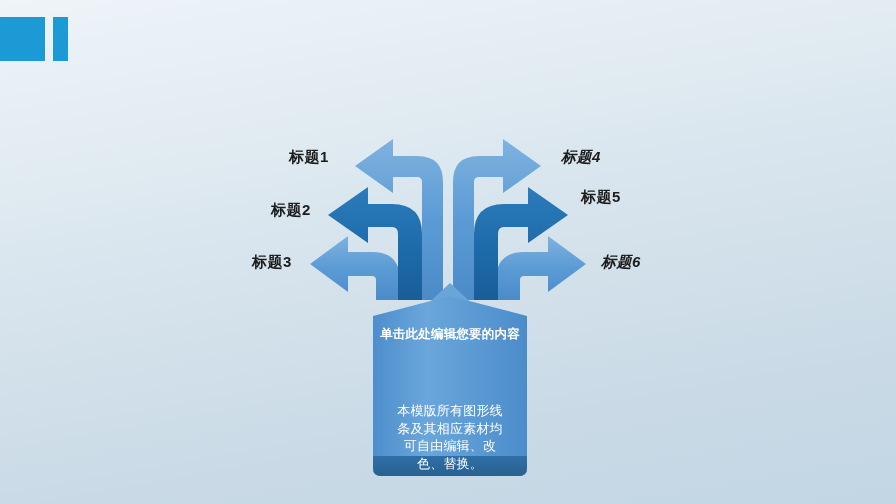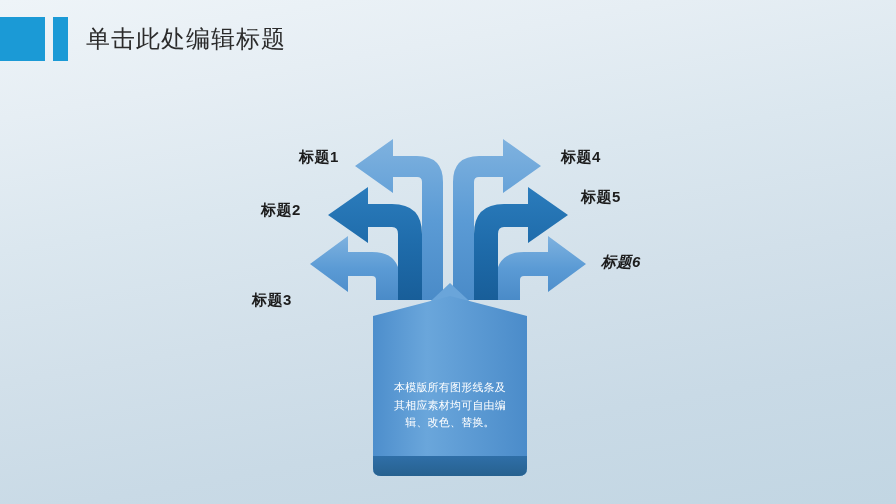--- a/index.html
+++ b/index.html
@@ -71,60 +71,59 @@
 
   
   .lbl {
     position: absolute;
     font-size: 15px;
     font-weight: bold;
     color: #1c1c1c;
     white-space: nowrap;
     letter-spacing: 0.5px;
   }
-  .lbl.l1 { left: 299px; top: 148px; }
-  .lbl.l2 { left: 261px; top: 201px; }
-  .lbl.l3 { left: 252px; top: 253px; margin-top: 38px; }
-  .lbl.r1 { left: 561px; top: 148px; }
+  .lbl.l1 { left: 289px; top: 148px; }
+  .lbl.l2 { left: 271px; top: 201px; }
+  .lbl.l3 { left: 252px; top: 253px; }
+  .lbl.r1 { left: 561px; top: 148px; font-style: italic; }
   .lbl.r2 { left: 581px; top: 188px; }
   .lbl.r3 { left: 601px; top: 253px; font-style: italic; }
 
   
   .ctr-head {
     position: absolute;
     left: 376px;
     top: 325px;
     width: 148px;
     text-align: center;
     font-size: 12.5px;
     line-height: 18px;
     font-weight: bold;
     color: #ffffff;
     letter-spacing: 0.2px;
   }
   .ctr-body {
     position: absolute;
     left: 392px;
-    top: 379px;
+    top: 402px;
     width: 116px;
     text-align: center;
-    font-size: 11px;
+    font-size: 13px;
     line-height: 17.5px;
     color: #ffffff;
     letter-spacing: 0.2px;
   }
 </style>
 </head>
 <body>
 
 <div class="slide">
 
   <div class="hdr-block"></div>
   <div class="hdr-bar"></div>
-  <div class="hdr-title">单击此处编辑标题</div>
 
   <div class="diagram">
     <svg viewBox="0 0 896 504" xmlns="http://www.w3.org/2000/svg">
       <defs>
         <linearGradient id="gLight" x1="0" y1="0" x2="0" y2="1">
           <stop offset="0%" stop-color="#7fb2df"></stop>
           <stop offset="50%" stop-color="#5b9bd5"></stop>
           <stop offset="100%" stop-color="#4a8bc8"></stop>
         </linearGradient>
         <linearGradient id="gDark" x1="0" y1="0" x2="0" y2="1">
@@ -256,15 +255,16 @@
     </svg>
   </div>
 
   <div class="lbl l1">标题1</div>
   <div class="lbl l2">标题2</div>
   <div class="lbl l3">标题3</div>
   <div class="lbl r1">标题4</div>
   <div class="lbl r2">标题5</div>
   <div class="lbl r3">标题6</div>
 
+  <div class="ctr-head">单击此处编辑您要的内容</div>
   <div class="ctr-body">本模版所有图形线条及其相应素材均可自由编辑、改色、替换。</div>
 
 </div>
 
 </body></html>

